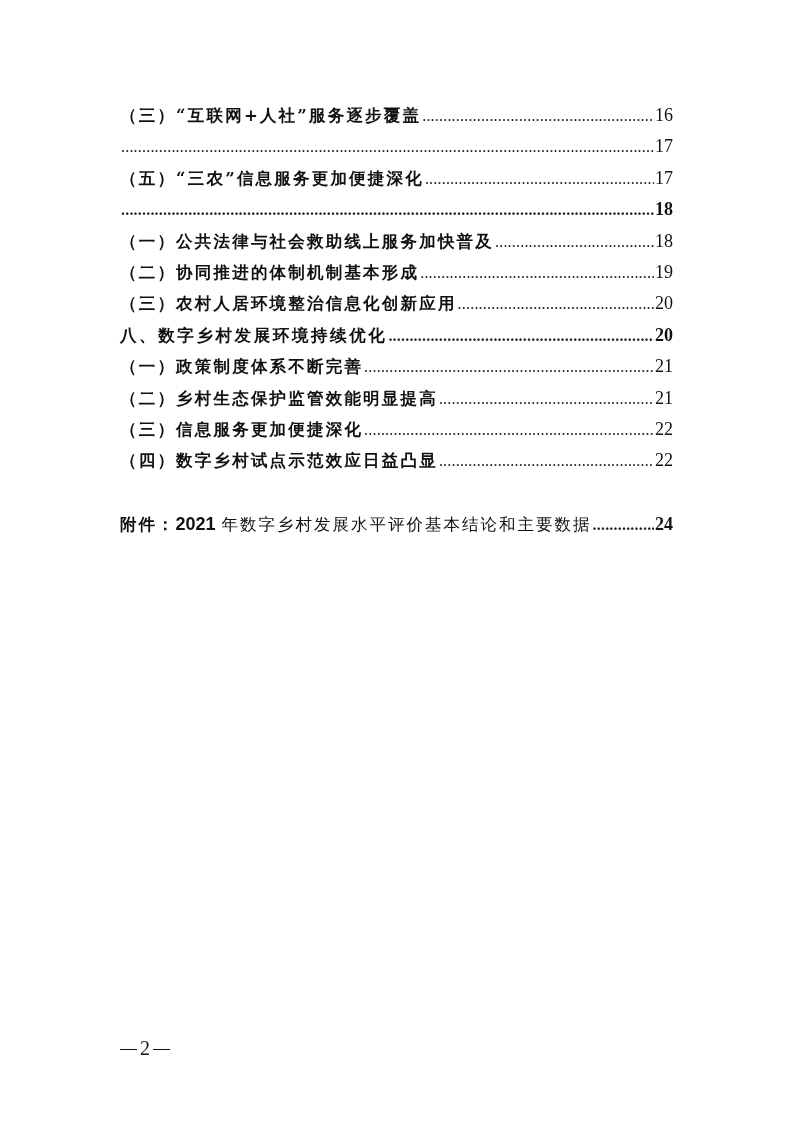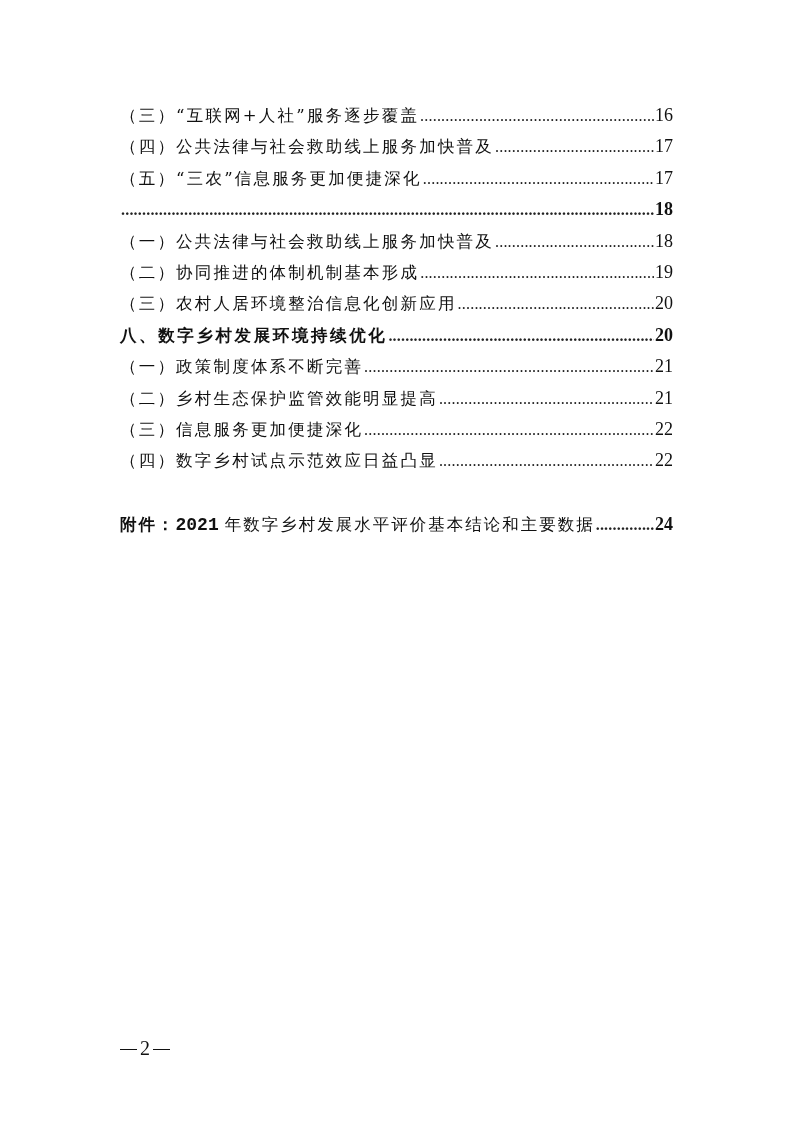--- a/index.html
+++ b/index.html
@@ -9,58 +9,57 @@
       color: #111;
     }
     .toc {
       position: absolute; left: 120px; top: 100px; width: 553px;
     }
     .row {
       display: flex; align-items: baseline;
       height: 31.4px; line-height: 31.4px;
       font-size: 16.5px; white-space: nowrap;
     }
-    .row .title { flex: 0 0 auto; letter-spacing: 2.2px; }
+    .row .title { flex: 0 0 auto; letter-spacing: 2.2px; font-weight: bold; }
     .row .leader {
       flex: 1 1 auto; overflow: hidden; margin: 0 1px;
       font-family: "Liberation Serif", serif; font-size: 16px;
       letter-spacing: 0.2px; color: #222;
     }
     .row .leader::before {
       content: "................................................................................................................................................................................................";
     }
     .row .page {
       flex: 0 0 auto; font-family: "Liberation Serif", serif; font-size: 18px;
     }
     .row.chapter .title,
     .row.chapter .leader,
     .row.chapter .page { font-weight: bold; }
     .row.chapter .title { letter-spacing: 2.6px; }
     .row.appendix { margin-top: 32px; }
     .row.appendix .title { letter-spacing: 2px; }
-    .row.appendix .year { font-family: Liberation Mono, monospace; font-weight: bold; font-size: 18px; letter-spacing: 0; margin-right: 6px; }
+    .row.appendix .year { font-family: Liberation Sans, sans-serif; font-weight: bold; font-size: 18px; letter-spacing: 0; margin-right: 6px; }
     .row.appendix .strong-text { font-weight: normal; }
     .footer {
       position: absolute; left: 120px; top: 1037px;
       font-family: "Liberation Serif", serif; font-size: 20px;
       display: flex; align-items: center; gap: 3px;
     }
     .footer .dash { display: inline-block; width: 17px; border-top: 1.3px solid #111; margin-top: 2px; }
   </style>
 </head>
 <body>
 
 <div class="toc">
   <div class="row">
     <span class="title">（三）“互联网+人社”服务逐步覆盖</span>
     <span class="leader"></span>
     <span class="page">16</span>
   </div>
   <div class="row">
-    <span class="title">（四）公共法律与社会救助线上服务加快普及</span>
     <span class="leader"></span>
     <span class="page">17</span>
   </div>
   <div class="row">
     <span class="title">（五）“三农”信息服务更加便捷深化</span>
     <span class="leader"></span>
     <span class="page">17</span>
   </div>
   <div class="row chapter">
     <span class="leader"></span>

